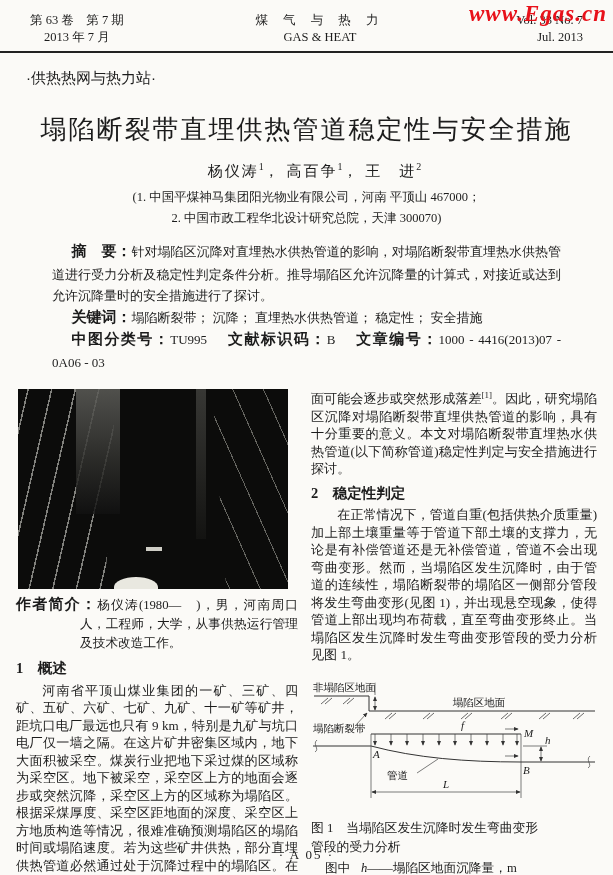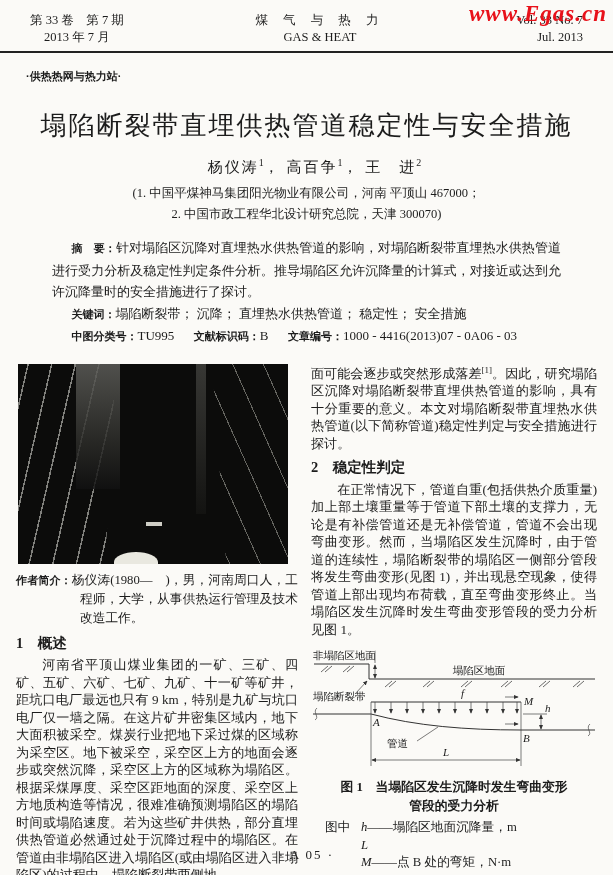--- a/index.html
+++ b/index.html
@@ -16,31 +16,31 @@
   .hdr .r{text-align:right;}
   .hdr .cjk-wide{letter-spacing:6px;}
   .hdr-rule{border:0;border-top:2px solid #222;margin:5px 0 0 0;}
   .watermark{
     position:absolute;top:1px;right:6px;
     color:#e8111a;font-style:italic;font-weight:bold;
     font-size:23px;letter-spacing:1px;
     font-family:"Liberation Serif",serif;
     text-align:center;
   }
-  .col-label{margin:16px 0 0 26px;font-weight:bold;font-size:11px;
+  .col-label{margin:16px 0 0 26px;font-weight:normal;font-size:15px;
              font-family:"Liberation Sans","DejaVu Sans",sans-serif;}
   
   .title{text-align:center;font-size:26px;letter-spacing:2px;margin-top:24px;}
   .authors{text-align:center;font-size:15px;margin-top:14px;letter-spacing:2px;padding-left:16px;}
   .authors sup{font-size:10px;letter-spacing:0;}
   .affils{text-align:center;font-size:12.5px;line-height:21px;margin-top:6px;}
   
   .abs{margin:12px 52px 0 52px;font-size:13px;line-height:21.5px;text-align:justify;}
   .abs p{margin:0;text-indent:1.5em;}
-  .blab{font-weight:bold;font-family:Liberation Serif, serif;font-size:11px;}
+  .blab{font-weight:bold;font-family:Liberation Mono, monospace;font-size:15px;}
   .gap{display:inline-block;width:1.5em;}
   
   .cols{display:flex;gap:13px;margin:14px 16px 0 16px;}
   .col{width:286px;font-size:13.1px;line-height:17.5px;text-align:justify;}
   .col p{margin:0;text-indent:2em;}
   .col p.noind{text-indent:0;}
   .sec-h{font-weight:bold;font-size:14.5px;margin:7px 0 4px 0;text-indent:0;}
   sup.ref{font-size:9px;}
   
   .photo{position:relative;width:270px;height:200px;background:#0c0c0b;
@@ -54,46 +54,46 @@
   .ph-band2{left:178px;top:0;width:10px;height:150px;
     background:linear-gradient(180deg,#4a4a46,#161614);opacity:.7;}
   .ph-streaks-r{right:-22px;top:-10px;width:90px;height:240px;
     background:repeating-linear-gradient(70deg,transparent 0 14px,rgba(210,210,200,.45) 14px 15px,transparent 15px 28px);
     transform:rotate(-4deg);}
   .ph-blob{left:96px;bottom:-8px;width:44px;height:20px;background:#e9e8e0;border-radius:50% 50% 0 0;}
   .ph-dash{left:128px;bottom:38px;width:16px;height:4px;background:#cfcec6;}
   
   .bio{font-size:12.7px;line-height:19px;padding-left:64px;text-indent:-64px;text-align:justify;}
   
-  .fig{margin-top:10px;}
+  .fig{margin-top:16px;}
   .fig svg{display:block;}
   .fig-line{stroke:#333;stroke-width:1;fill:none;}
   .fig-thin{stroke:#444;stroke-width:.7;fill:none;}
   .fig-txt{font-size:10.5px;fill:#1c1c1c;font-family:"Liberation Serif",serif;}
   .fig-it{font-size:11px;font-style:italic;fill:#1c1c1c;font-family:"Liberation Serif",serif;}
-  .caption{text-align:center;font-weight:bold;font-size:12.8px;line-height:19px;margin-top:2px;}
+  .caption{font-weight:normal;font-size:12.8px;line-height:19px;margin-top:11px;}
   .legend{font-size:12.7px;line-height:17.5px;margin-top:3px;padding-left:14px;}
   .legend .row{display:flex;}
   .legend .pre{width:36px;flex:none;}
   .legend .sym{font-style:italic;flex:none;}
   .legend .desc{flex:1;}
   
   .footer{position:absolute;bottom:12px;left:0;width:100%;text-align:center;
           font-size:13px;letter-spacing:2px;}
 </style>
 </head>
 <body>
 
 <div class="page">
 
   <div class="watermark">www.Egas.cn</div>
 
   <div class="hdr">
     <div class="l">
-      <div>第 33 卷　第 7 期</div>
+      <div>第 63 卷　第 7 期</div>
       <div style="text-align:center">2013 年 7 月</div>
     </div>
     <div class="c">
       <div class="cjk-wide">煤 气 与 热 力</div>
       <div>GAS &amp; HEAT</div>
     </div>
     <div class="r">
       <div>Vol. 33 No. 7</div>
       <div>Jul.  2013</div>
     </div>

